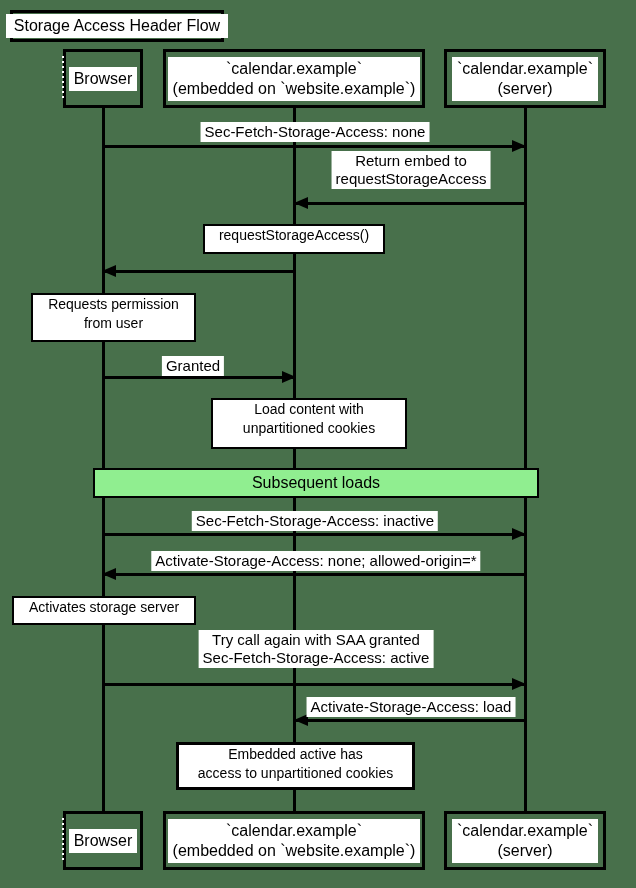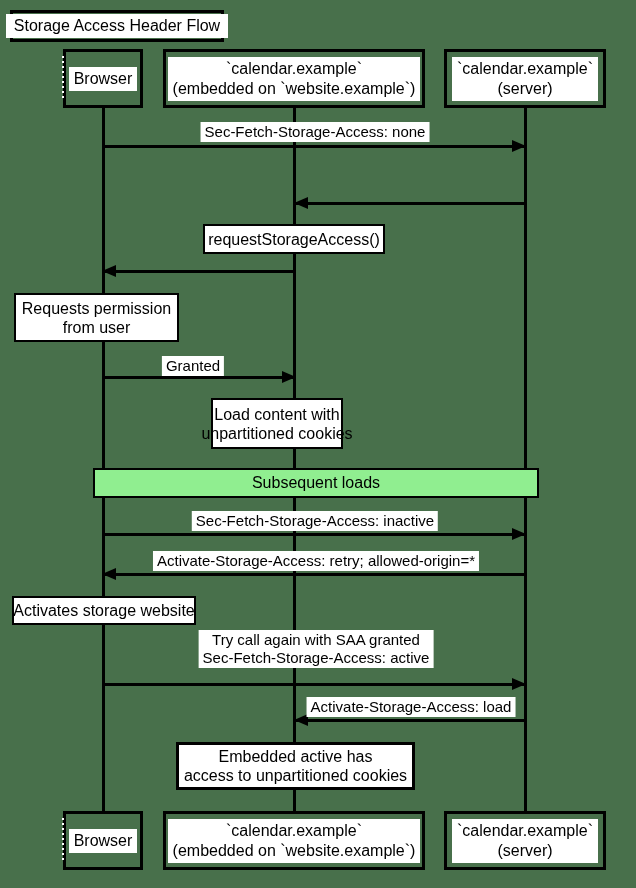--- a/index.html
+++ b/index.html
@@ -37,22 +37,22 @@
     border-top:6px solid transparent;border-bottom:6px solid transparent;}
   .head.right{right:-1px;border-left:14px solid var(--line);}
   .head.left{left:-1px;border-right:14px solid var(--line);}
 
   
   .msg{position:absolute;transform:translateX(-50%);background:var(--box);
     padding:1px 4px;text-align:center;font-size:15px;line-height:18px;white-space:nowrap;z-index:3;}
 
   
   .note{position:absolute;background:var(--box);border:2px solid var(--line);
-    display:flex;flex-direction:column;align-items:center;justify-content:center;
-    text-align:center;font-size:16px;line-height:19px;white-space:nowrap;z-index:3;}
+    display:flex;flex-direction:column;align-items:center;justify-content:flex-start;
+    text-align:center;font-size:14px;line-height:19px;white-space:nowrap;z-index:3;}
   .note.thick{border-width:3px;}
 
   
   .band{position:absolute;left:93px;top:468px;width:446px;height:30px;
     background:var(--band);border:2px solid var(--line);
     display:flex;align-items:center;justify-content:center;
     font-size:16px;white-space:nowrap;z-index:3;}
 </style>
 </head>
 <body>
@@ -83,69 +83,73 @@
     </span>
   </div>
 
   <div class="msg" style="left:315px;top:122px">
     <div>Sec-Fetch-Storage-Access: none</div>
   </div>
   <div class="arrow" style="left:103px;top:144.5px;width:422px">
     <div class="head right"></div>
   </div>
 
+  <div class="msg" style="left:411px;top:151px">
+    <div>Return embed to</div>
+    <div>requestStorageAccess</div>
+  </div>
   <div class="arrow" style="left:294.5px;top:201.5px;width:231px">
     <div class="head left"></div>
   </div>
 
   <div class="note" style="left:203px;top:224px;width:182px;height:30px">
     <div>requestStorageAccess()</div>
   </div>
 
   <div class="arrow" style="left:103px;top:269.5px;width:191.5px">
     <div class="head left"></div>
   </div>
 
-  <div class="note" style="left:14px;top:293px;width:165px;height:49px">
+  <div class="note" style="left:31px;top:293px;width:165px;height:49px">
     <div>Requests permission</div>
     <div>from user</div>
   </div>
 
   <div class="msg" style="left:193px;top:356px">
     <div>Granted</div>
   </div>
   <div class="arrow" style="left:103px;top:375.5px;width:191.5px">
     <div class="head right"></div>
   </div>
 
-  <div class="note" style="left:211px;top:398px;width:132px;height:51px">
+  <div class="note" style="left:211px;top:398px;width:196px;height:51px">
     <div>Load content with</div>
     <div>unpartitioned cookies</div>
   </div>
 
   <div class="band">
     <span>Subsequent loads</span>
   </div>
 
   <div class="msg" style="left:315px;top:511px">
     <div>Sec-Fetch-Storage-Access: inactive</div>
   </div>
   <div class="arrow" style="left:103px;top:532.5px;width:422px">
     <div class="head right"></div>
   </div>
 
   <div class="msg" style="left:316px;top:551px">
-    <div>Activate-Storage-Access: retry; allowed-origin=*</div>
+    <div>Activate-Storage-Access: none; allowed-origin=*</div>
   </div>
   <div class="arrow" style="left:103px;top:572.5px;width:422px">
     <div class="head left"></div>
   </div>
 
   <div class="note" style="left:12px;top:596px;width:184px;height:29px">
-    <div>Activates storage website</div>
+    <div>Activates storage server</div>
   </div>
 
   <div class="msg" style="left:316px;top:630px">
     <div>Try call again with SAA granted</div>
     <div>Sec-Fetch-Storage-Access: active</div>
   </div>
   <div class="arrow" style="left:103px;top:682.5px;width:422px">
     <div class="head right"></div>
   </div>
 

